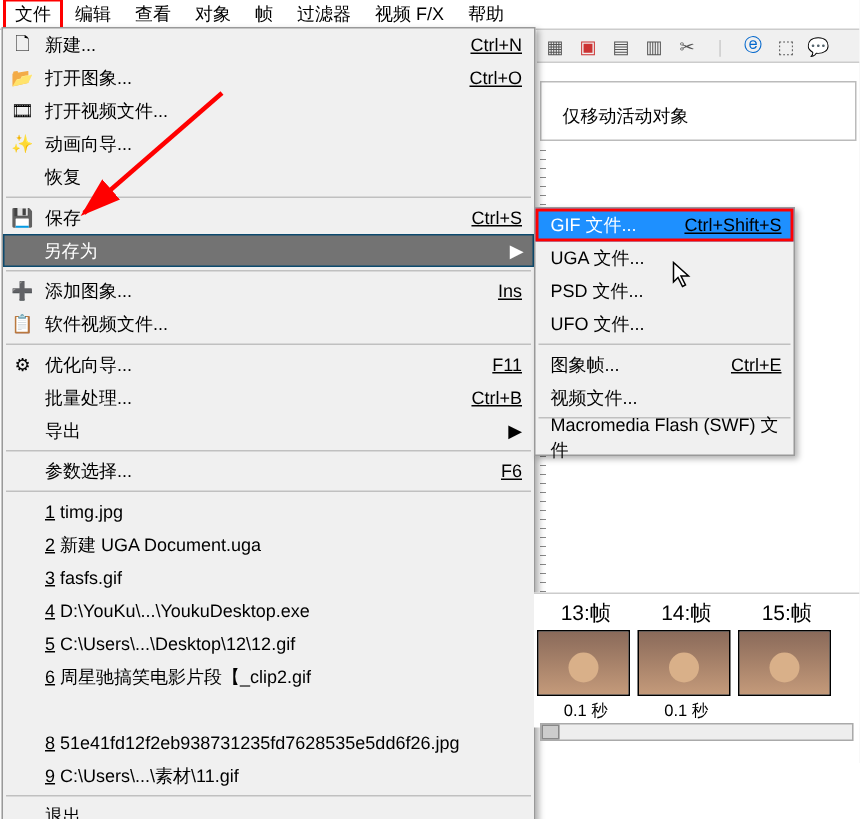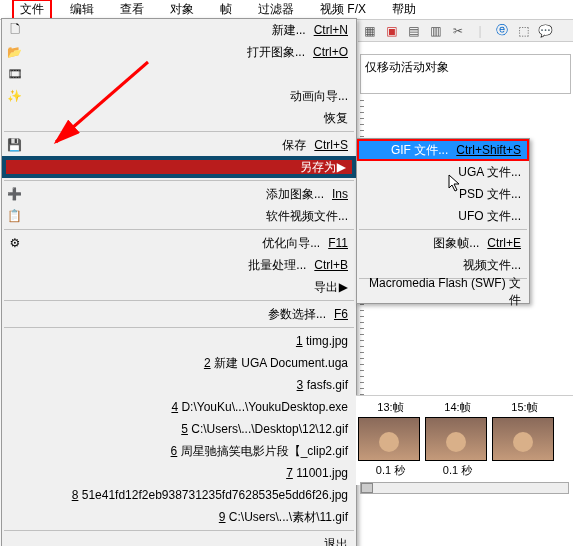--- a/index.html
+++ b/index.html
@@ -16,21 +16,20 @@
     height: 20px;
     background: #fff;
     border-bottom: 1px solid #ccc;
     display: flex;
     align-items: center;
     padding-left: 2px;
   }
   .menubar-item {
     padding: 2px 8px;
     cursor: default;
-    margin-left: 10px;
   }
   .menubar-item.open {
     border: 2px solid #f00;
     background: #fff;
     padding: 0 6px;
   }
   .dropdown {
     position: absolute;
     left: 1px;
     top: 18px;
@@ -49,27 +48,27 @@
   }
   .menu-row .icon {
     width: 18px;
     height: 16px;
     display: flex;
     align-items: center;
     justify-content: center;
     margin-right: 6px;
     font-size: 12px;
   }
-  .menu-row .label { flex: 1; text-align: right; }
+  .menu-row .label { flex: 1; }
   .menu-row .shortcut { color: #000; margin-left: 8px; text-decoration: underline; }
   .menu-row .arrow { width: 10px; text-align: right; }
   .menu-row.highlight {
-    background: #b91c1c;
+    background: #737373;
     color: #fff;
-    border: 4px solid #0c4a6e;
+    border: 1px solid #0c4a6e;
     height: 22px;
     padding: 0 6px 0 2px;
   }
   .menu-sep {
     height: 1px;
     background: #c0c0c0;
     margin: 2px 2px;
   }
   .submenu {
     position: absolute;
@@ -102,21 +101,21 @@
     font-size: 12px;
   }
   .toolbar span { width: 16px; text-align: center; color: #555;}
   .status-area {
     position: absolute;
     top: 54px;
     left: 360px;
     right: 2px;
     border: 1px solid #bbb;
     background: #fff;
-    padding: 4px;
+    padding: 14px;
     height: 40px;
   }
   .ruler {
     position: absolute;
     left: 360px;
     top: 100px;
     width: 4px;
     bottom: 130px;
     background: repeating-linear-gradient(#888 0 1px, transparent 1px 6px);
   }
@@ -130,21 +129,21 @@
     border-top: 1px solid #ccc;
     display: flex;
     align-items: flex-start;
     padding: 2px;
     gap: 2px;
   }
   .thumb {
     width: 65px;
     text-align: center;
   }
-  .thumb .tlabel { font-size: 11px; padding: 2px 0; text-align: center; }
+  .thumb .tlabel { font-size: 14px; padding: 2px 0; text-align: center; }
   .thumb .timg {
     width: 62px; height: 44px;
     background: linear-gradient(#8a6a5a,#c49a7a);
     border: 1px solid #000;
     position: relative;
   }
   .thumb .timg::after{
     content:"";position:absolute;left:20px;top:14px;width:20px;height:20px;
     background:#d9b089;border-radius:50%;
   }
@@ -203,20 +202,21 @@
     <span class="label">新建...</span>
     <span class="shortcut">Ctrl+N</span>
   </div>
   <div class="menu-row">
     <span class="icon">📂</span>
     <span class="label">打开图象...</span>
     <span class="shortcut">Ctrl+O</span>
   </div>
   <div class="menu-row">
     <span class="icon">🎞</span>
+    <span class="label">打开视频文件...</span>
   </div>
   <div class="menu-row">
     <span class="icon">✨</span>
     <span class="label">动画向导...</span>
   </div>
   <div class="menu-row">
     <span class="icon"></span>
     <span class="label">恢复</span>
   </div>
   <div class="menu-sep"></div>
@@ -282,21 +282,20 @@
   <div class="menu-row">
       <span class="icon"></span>
       <span class="label"><span class="underline-key">5</span> <span>C:\Users\...\Desktop\12\12.gif</span></span>
     </div>
   <div class="menu-row">
       <span class="icon"></span>
       <span class="label"><span class="underline-key">6</span> <span>周星驰搞笑电影片段【_clip2.gif</span></span>
     </div>
   <div class="menu-row">
       <span class="icon"></span>
-      <span class="label"><span class="underline-key">7</span> <span>11001.jpg</span></span>
     </div>
   <div class="menu-row">
       <span class="icon"></span>
       <span class="label"><span class="underline-key">8</span> <span>51e41fd12f2eb938731235fd7628535e5dd6f26.jpg</span></span>
     </div>
   <div class="menu-row">
       <span class="icon"></span>
       <span class="label"><span class="underline-key">9</span> <span>C:\Users\...\素材\11.gif</span></span>
     </div>
   <div class="menu-sep"></div>

